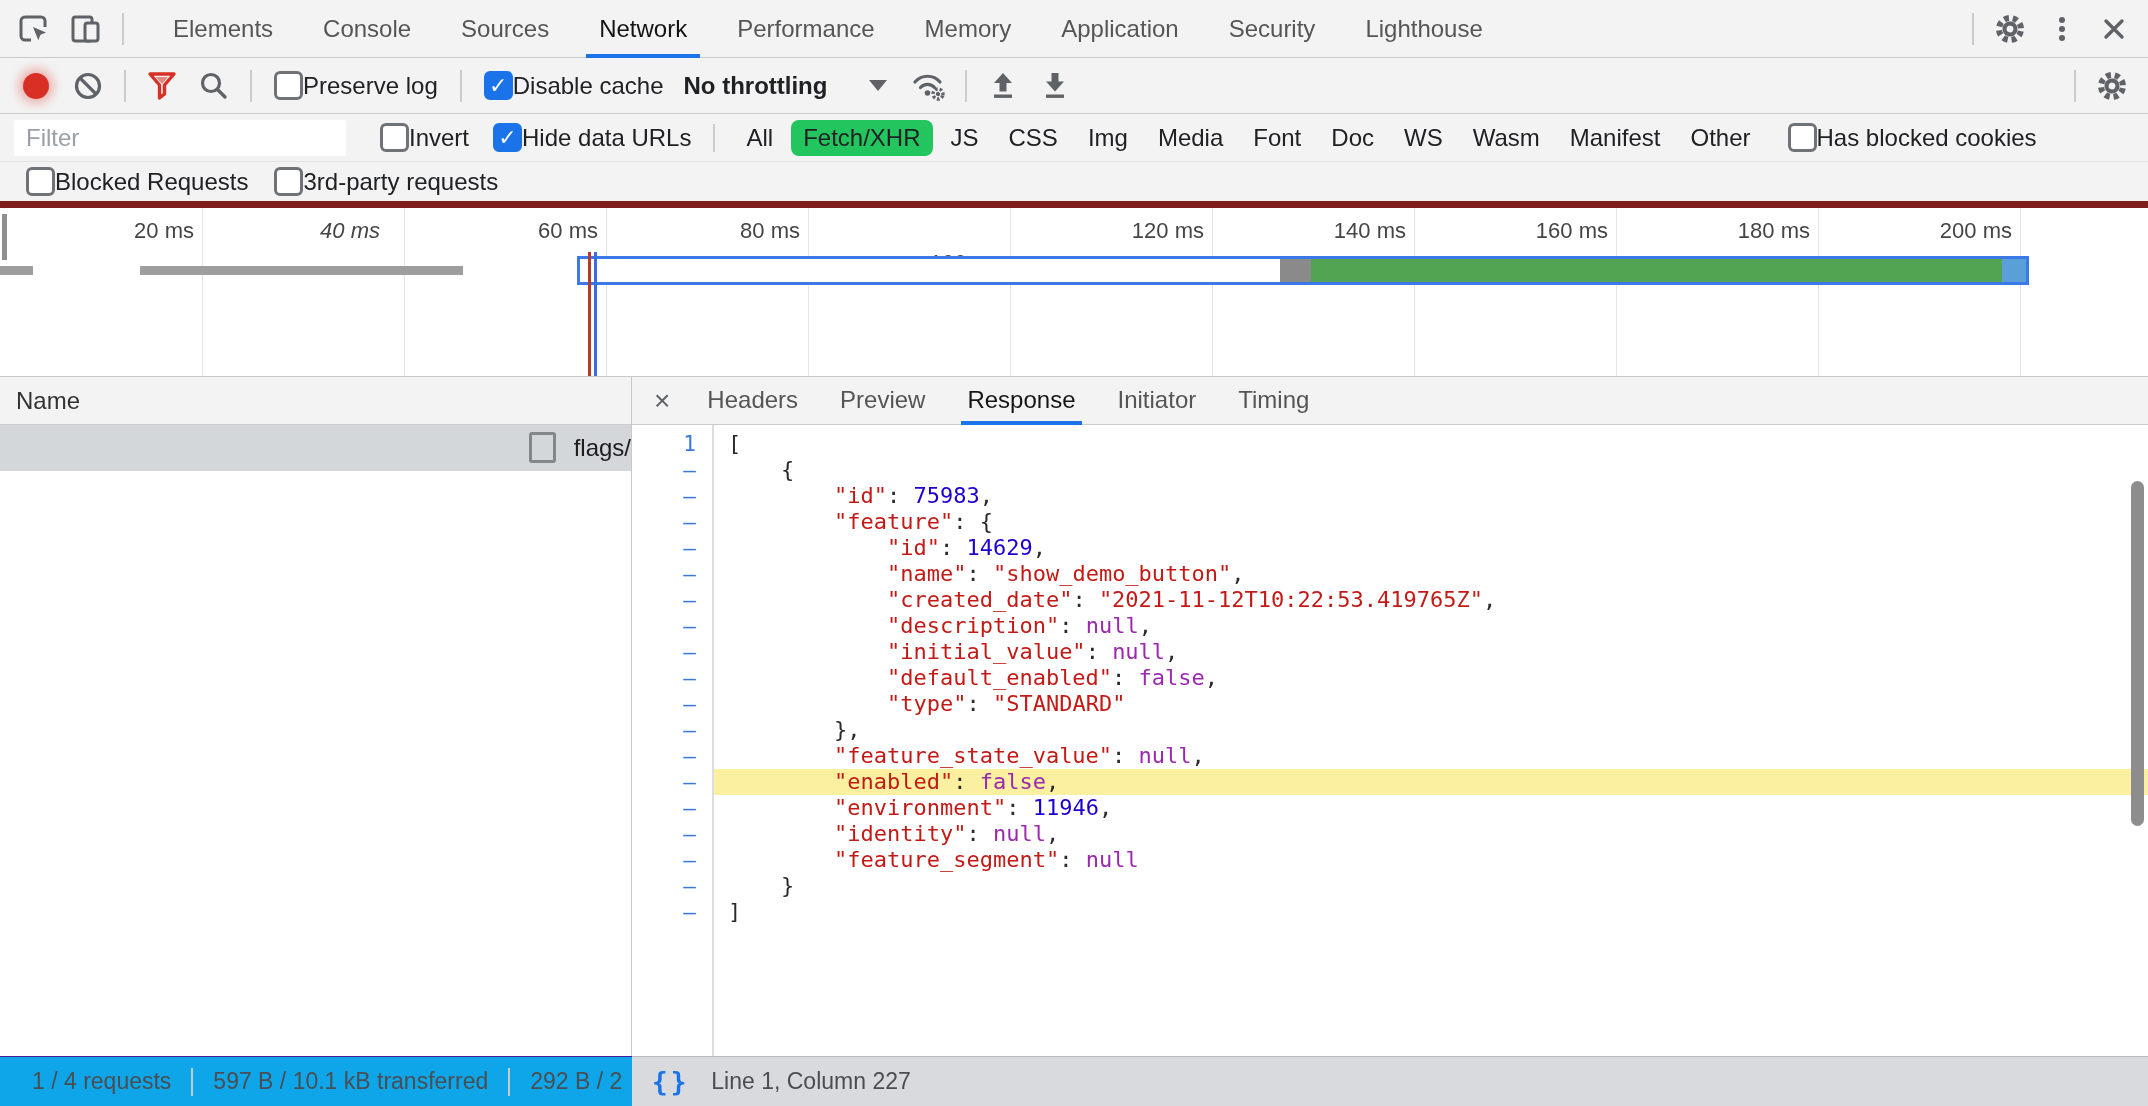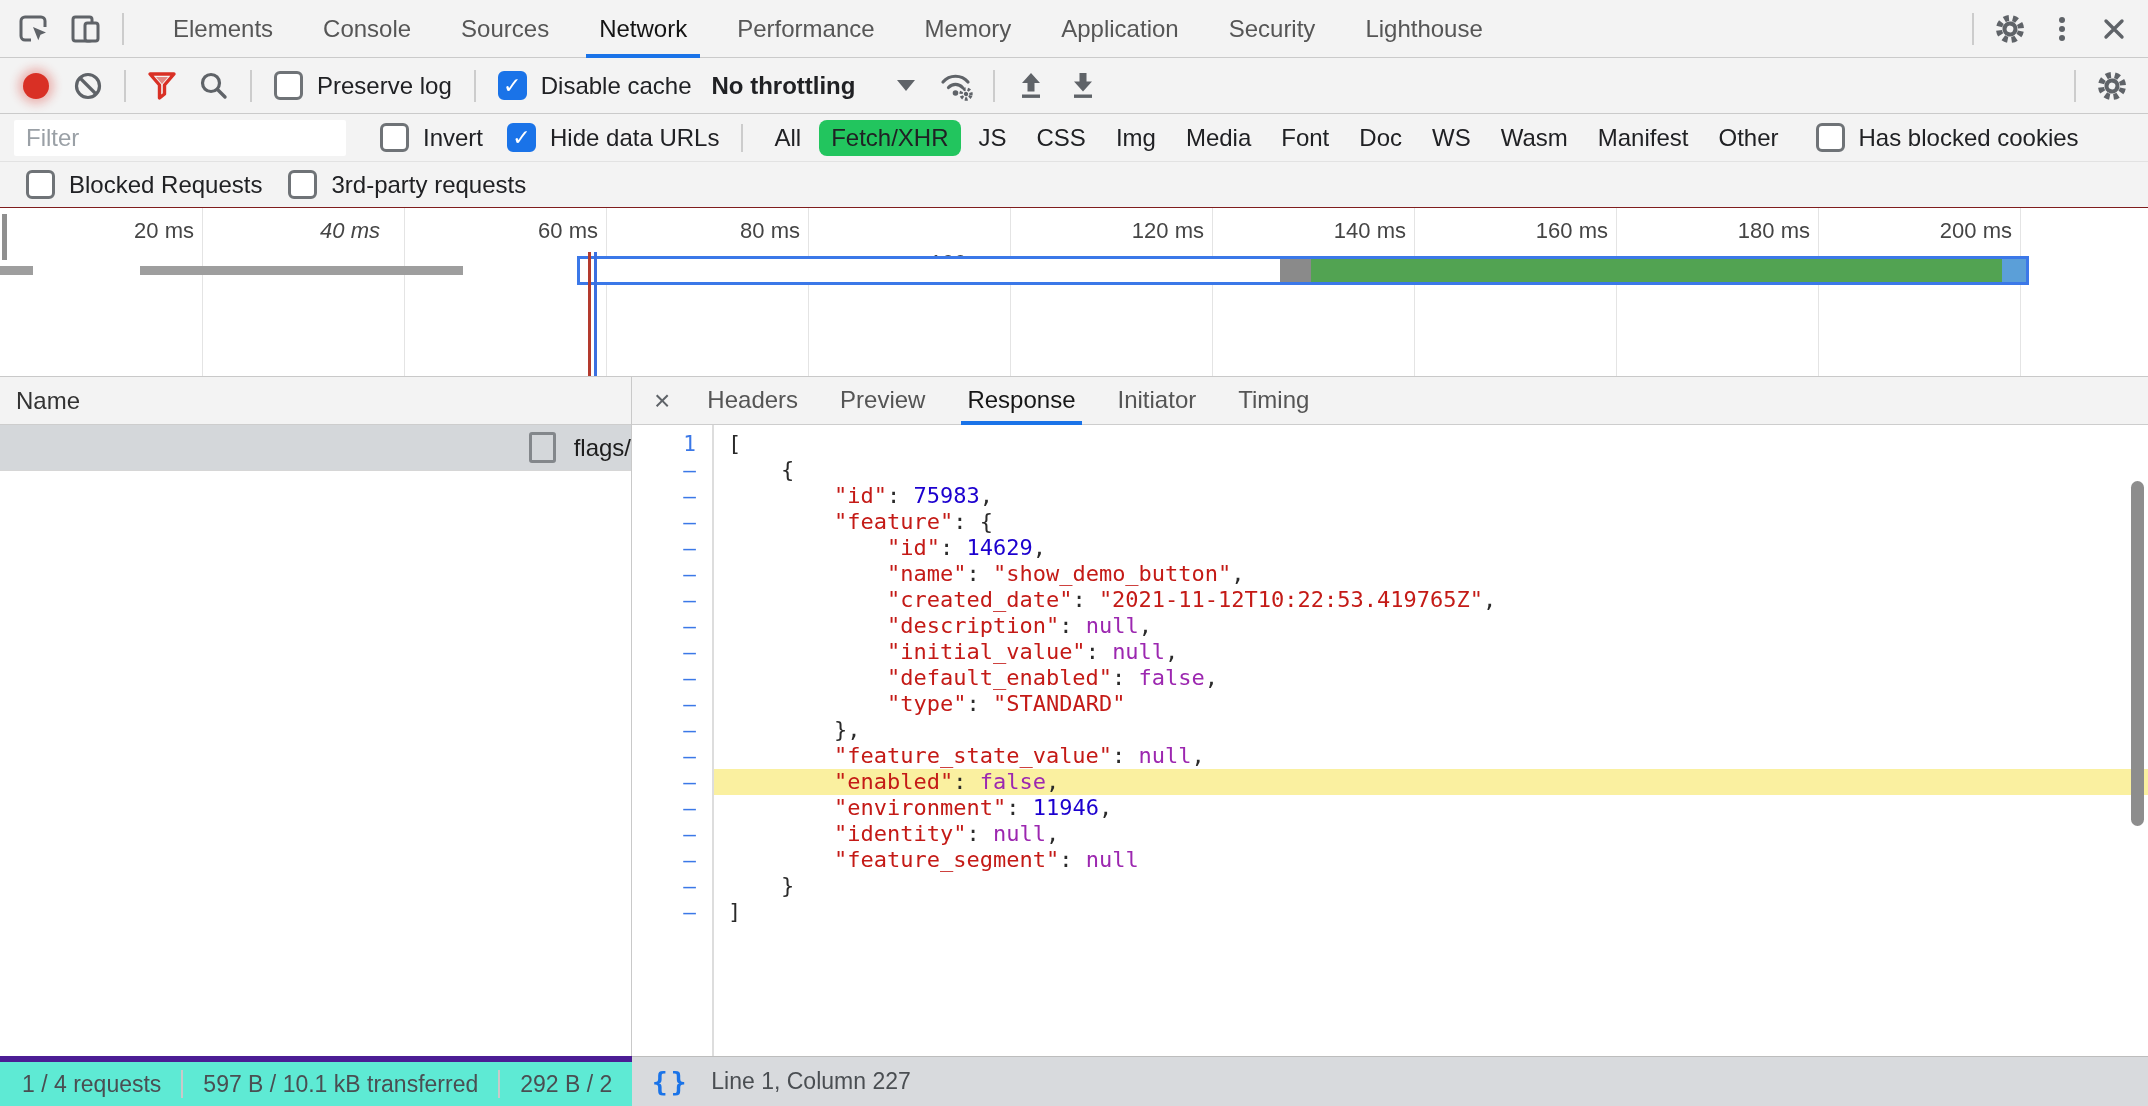--- a/index.html
+++ b/index.html
@@ -5,36 +5,36 @@
   * { box-sizing: border-box; margin: 0; padding: 0; }
   html,body { background:#fff; }
   body { font-family:"Liberation Sans","DejaVu Sans",sans-serif; color:#202124; }
   .window { position:relative; width:2148px; height:1106px; background:#fff; overflow:hidden; }
 
   
   .row { display:flex; align-items:center; background:var(--toolbar-bg); }
   .row1 { height:58px; border-bottom:1px solid #cacaca; padding:10px 8px; }
   .row2 { height:56px; border-bottom:1px solid #cacaca; padding:0 10px; }
   .row3 { height:48px; border-bottom:1px solid #e2e2e2; padding:0 14px; }
-  .row4 { height:46px; border-bottom:1px solid #7f1d1d; padding:0 14px; }
+  .row4 { height:46px; border-bottom:7px solid #7f1d1d; padding:0 14px; }
 
   .icon-btn { display:flex; align-items:center; justify-content:center; width:52px; height:46px; flex:0 0 auto; }
   .vsep { width:2px; height:32px; background:#ccc; margin:0 10px; flex:0 0 auto; }
   .vsep.short { height:28px; }
 
   .tabs { display:flex; height:58px; margin-left:14px; }
   .tab { position:relative; padding:0 25px; line-height:57px; font-size:24px; color:#565656; white-space:nowrap; }
   .tab.active { color:#141414; }
   .tab.active::after { content:""; position:absolute; left:12px; right:12px; bottom:0; height:4px; background:var(--accent-blue); }
   .spacer { flex:1; }
 
   
   .record-dot { width:26px; height:26px; border-radius:50%; background:var(--record-red); box-shadow:0 0 10px 5px rgba(217,48,37,.30); margin:0 6px; }
 
-  .check-group { display:flex; align-items:center; gap:14px; margin:0 12px; white-space:nowrap; }
+  .check-group { display:flex; align-items:center; margin:0 12px; white-space:nowrap; }
   .cb { width:29px; height:29px; border:3px solid #6f7377; border-radius:6px; background:#fff; display:inline-flex; align-items:center; justify-content:center; flex:0 0 auto; }
   .cb.checked { background:var(--checkbox-checked); border-color:var(--checkbox-checked); }
   .cb.checked::after { content:"✓"; color:#fff; font-size:22px; font-weight:bold; line-height:1; }
   .lbl { font-size:24px; color:#202124; }
 
   .throttle { display:flex; align-items:center; gap:42px; margin:0 16px 0 8px; }
   .throttle-text { font-size:24px; color:#202124; white-space:nowrap;font-weight:bold; }
   .dd-arrow { width:0; height:0; border-left:9px solid transparent; border-right:9px solid transparent; border-top:11px solid #5f6368; }
 
   
@@ -81,21 +81,21 @@
   .cl-code { flex:1; padding-left:14px; color:#2a2a2a; }
   .code-line.hl .cl-code { background:var(--highlight-yellow); }
   .tk-p { color:#2a2a2a; }
   .tk-s { color:var(--syntax-string); }
   .tk-n { color:var(--syntax-number); }
   .tk-k { color:var(--syntax-keyword); }
   .vscroll { position:absolute; right:4px; top:56px; width:13px; height:345px; border-radius:8px; background:#8d8d8d; }
 
   
   .statusbar { display:flex; height:50px; }
-  .status-left { width:632px; flex:0 0 632px; background:#5eead4; border-top:6px solid #4c1d95; display:flex; align-items:center; overflow:hidden; white-space:nowrap; padding-left:22px; }
+  .status-left { width:632px; flex:0 0 632px; background:#0ea5e9; border-top:1px solid #4c1d95; display:flex; align-items:center; overflow:hidden; white-space:nowrap; padding-left:32px; }
   .status-item { font-size:23px; color:#4a4e52; }
   .status-sep { width:2px; height:28px; background:#c9c9c9; margin:0 20px; flex:0 0 auto; }
   .status-right { flex:1; background:var(--status-right-bg); border-top:1px solid #bdbdbd; display:flex; align-items:center; padding-left:20px; gap:22px; }
   .braces { font-family:"DejaVu Sans Mono",monospace; font-weight:bold; font-size:26px; color:var(--accent-blue); letter-spacing:3px; }
   .cursor-pos { font-size:23px; color:#4a4e52; }
 
   svg { display:block; }
 </style>
 </head>
 <body>

